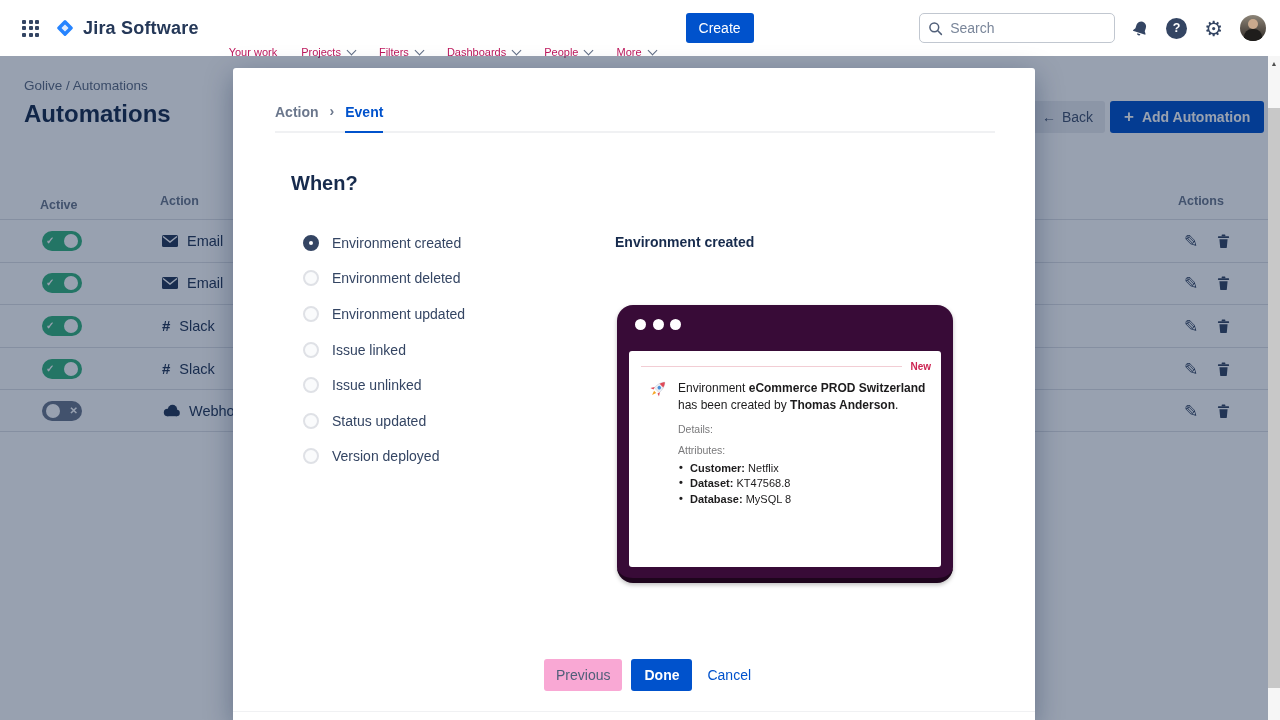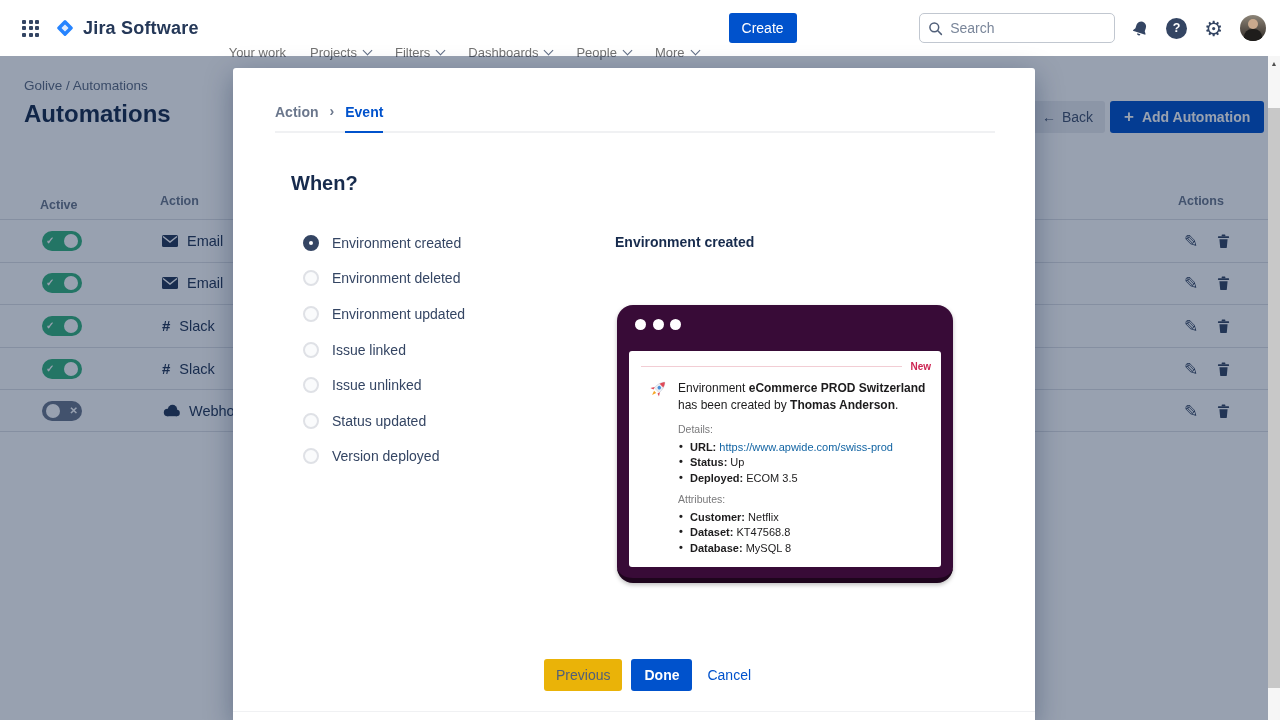--- a/index.html
+++ b/index.html
@@ -5,21 +5,21 @@
   * { margin:0; padding:0; box-sizing:border-box; }
   html,body { width:1280px; height:720px; overflow:hidden; font-family:"Liberation Sans", sans-serif; background:#fff; }
   .screen { position:relative; width:1280px; height:720px; overflow:hidden; }
 
   
   .nav { position:absolute; top:0; left:0; width:1280px; height:56px; background:#fff; display:flex; align-items:center; padding:0 14px 0 22px; z-index:10; }
   .grid9 { display:grid; grid-template-columns:repeat(3,4px); grid-gap:2.5px; margin-right:15px; cursor:pointer; }
   .grid9 span { width:4px; height:4px; background:#344563; border-radius:1px; }
   .logo { display:flex; align-items:center; gap:7px; margin-right:30px; }
   .logo-text { font-size:18px; font-weight:600; color:#253858; letter-spacing:.2px; }
-  .nav-item { display:flex; align-items:center; font-size:13px; color:#737373; font-weight:500; margin-right:24px; cursor:pointer;margin-top:48px; }
+  .nav-item { display:flex; align-items:center; font-size:11px; color:#be185d; font-weight:500; margin-right:24px; cursor:pointer;margin-top:48px; }
   .chev::after { content:""; display:inline-block; width:6px; height:6px; border-right:1.7px solid #5E6C84; border-bottom:1.7px solid #5E6C84; transform:rotate(45deg); margin-left:7px; margin-bottom:3px; }
   .create-btn { margin-left:6px; background:#0052CC; color:#fff; border:none; border-radius:3px; font-size:14px; font-weight:500; padding:7px 13px; cursor:pointer; font-family:inherit; }
   .nav-right { margin-left:auto; display:flex; align-items:center; gap:17px;padding-left:18px; }
   .search-box { display:flex; align-items:center; width:196px; height:30px; border:1px solid #C1C7D0; border-radius:5px; padding:0 8px; background:#fff; }
   .search-box input { border:none; outline:none; flex:1; font-size:14px; color:#344563; margin-left:7px; font-family:inherit; width:100px; }
   .search-box input::placeholder { color:#7A869A; }
   .icon-btn { display:flex; align-items:center; justify-content:center; cursor:pointer; }
   .help-circle { width:21px; height:21px; border-radius:50%; background:#344563; color:#fff; font-size:12.5px; font-weight:700; display:flex; align-items:center; justify-content:center; }
   .gear { font-size:21px; color:#344563; line-height:1; }
   .avatar { width:26px; height:26px; border-radius:50%; background:linear-gradient(180deg,#8d8578 0%,#5a524a 55%,#2e2a26 100%); position:relative; overflow:hidden; cursor:pointer; }
@@ -90,21 +90,21 @@
   .msg-time { font-size:10px; color:#8D8D8D; }
   .msg-text { margin-top:3px; font-size:12px; line-height:1.4; color:#1D1C1D; }
   .sec-label { margin-top:9px; font-size:10.5px; color:#79797B; }
   .bullets { margin-top:6px; list-style:none; }
   .bullets li { position:relative; padding-left:12px; font-size:11px; color:#1D1C1D; margin-bottom:3.5px; }
   .bullets li::before { content:"\2022"; position:absolute; left:1px; top:-1px; font-weight:700; }
   .bullets b::after { content:":"; }
   .lnk { color:#1264A3; cursor:pointer; }
 
   .m-footer { position:absolute; left:311px; top:591px; display:flex; align-items:center; gap:9px; }
-  .btn-prev { height:32px; background:#eab308; color:#505F79; border:none; border-radius:3px; font-size:14px; padding:0 12px; font-family:inherit; cursor:pointer; }
+  .btn-prev { height:32px; background:#f9a8d4; color:#505F79; border:none; border-radius:3px; font-size:14px; padding:0 12px; font-family:inherit; cursor:pointer; }
   .btn-done { height:32px; background:#0052CC; color:#fff; border:none; border-radius:3px; font-size:14px; font-weight:600; padding:0 13px; font-family:inherit; cursor:pointer; }
   .btn-cancel { background:none; border:none; color:#0052CC; font-size:14px; font-family:inherit; padding:0 6px; cursor:pointer; }
   .modal-bottomline { position:absolute; left:0; right:0; top:643px; height:1px; background:#F0F1F3; }
 </style>
 </head>
 <body>
 
 <div class="screen">
 
   <header class="nav">
@@ -361,25 +361,20 @@
               <path d="M12 2 C10.6 3.4 9.9 5 9.5 6.7 L14.5 6.7 C14.1 5 13.4 3.4 12 2 Z" fill="#E04B59"></path>
               <circle cx="12" cy="9.6" r="1.7" fill="#4A90D9"></circle>
               <path d="M8.5 12.2 L6.2 15.8 L9.3 14.7 Z" fill="#E04B59"></path>
               <path d="M15.5 12.2 L17.8 15.8 L14.7 14.7 Z" fill="#E04B59"></path>
               <path d="M10.6 15.2 L12 19.4 L13.4 15.2 Z" fill="#F5A623"></path>
             </g>
           </svg>
           <div class="msg-body">
             <div class="msg-text"><span>Environment </span><b>eCommerce PROD Switzerland</b><span> has been created by </span><b>Thomas Anderson</b><span>.</span></div>
             <div class="sec-label">Details:</div>
-            <ul class="bullets">
-              <li><b>URL</b> <span class="lnk">https://www.apwide.com/swiss-prod</span></li>
-              <li><b>Status</b> <span>Up</span></li>
-              <li><b>Deployed</b> <span>ECOM 3.5</span></li>
-            </ul>
             <div class="sec-label">Attributes:</div>
             <ul class="bullets">
               <li><b>Customer</b> <span>Netflix</span></li>
               <li><b>Dataset</b> <span>KT47568.8</span></li>
               <li><b>Database</b> <span>MySQL 8</span></li>
 
             </ul>
           </div>
         </div>
       </div>

